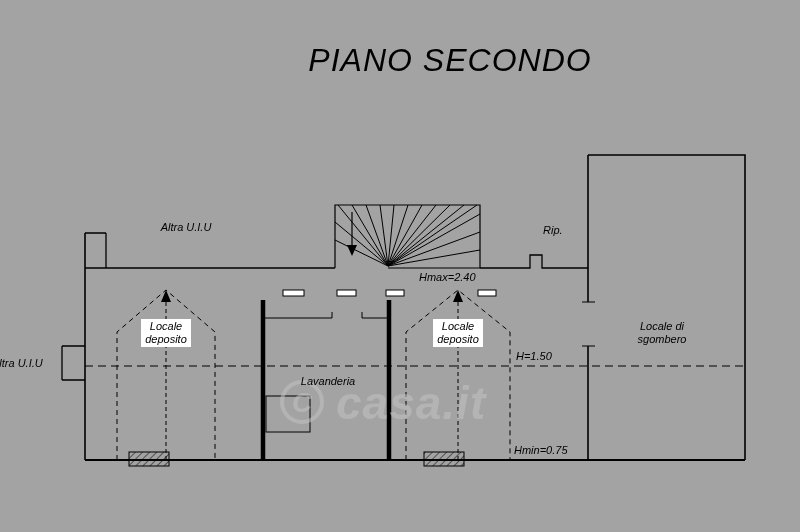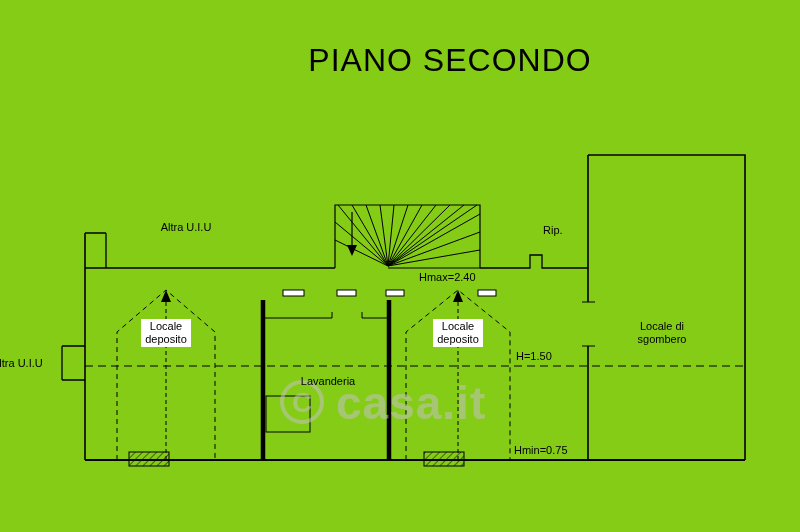--- a/index.html
+++ b/index.html
@@ -4,23 +4,24 @@
 <style>
   html, body {
     margin: 0;
     padding: 0;
     background: #ffffff;
   }
   .page {
     position: relative;
     width: 800px;
     height: 532px;
-    background: #84cc16;
+    background: #a3a3a3;
     overflow: hidden;
     font-family: "Liberation Sans", sans-serif;
+    font-style: italic;
   }
   svg { display: block; }
   .plan-label {
     font-family: "Liberation Sans", sans-serif;
     font-size: 11px;
     fill: #000000;
   }
   .page-title {
     font-family: "Liberation Sans", sans-serif;
     font-size: 32px;

